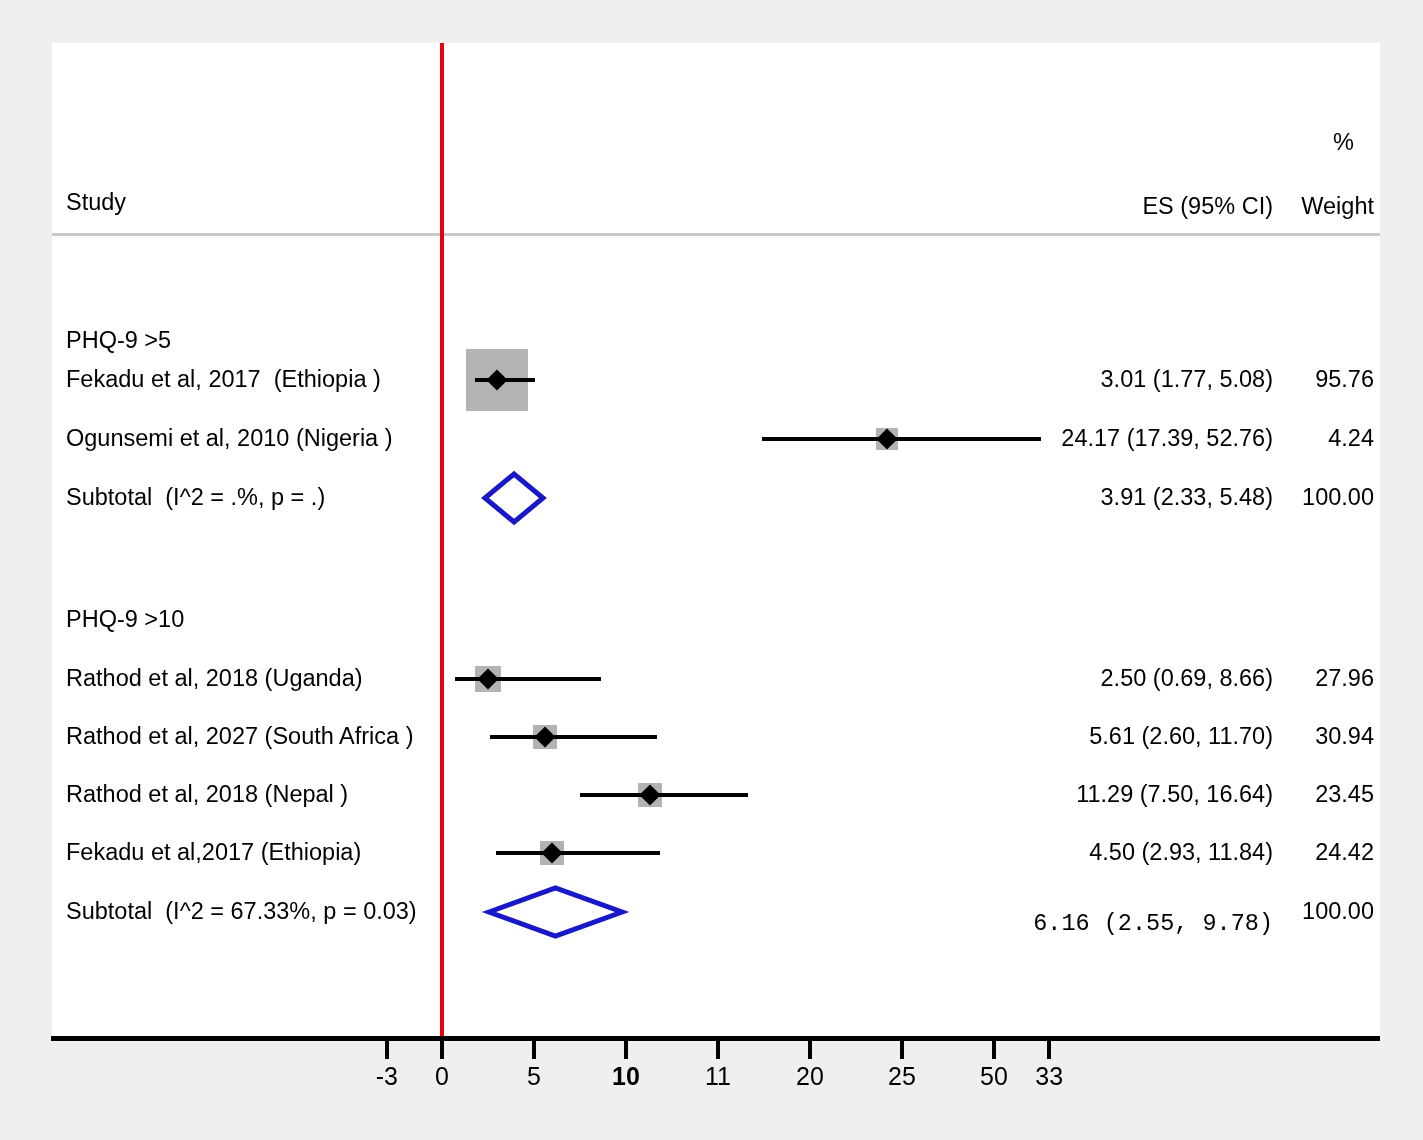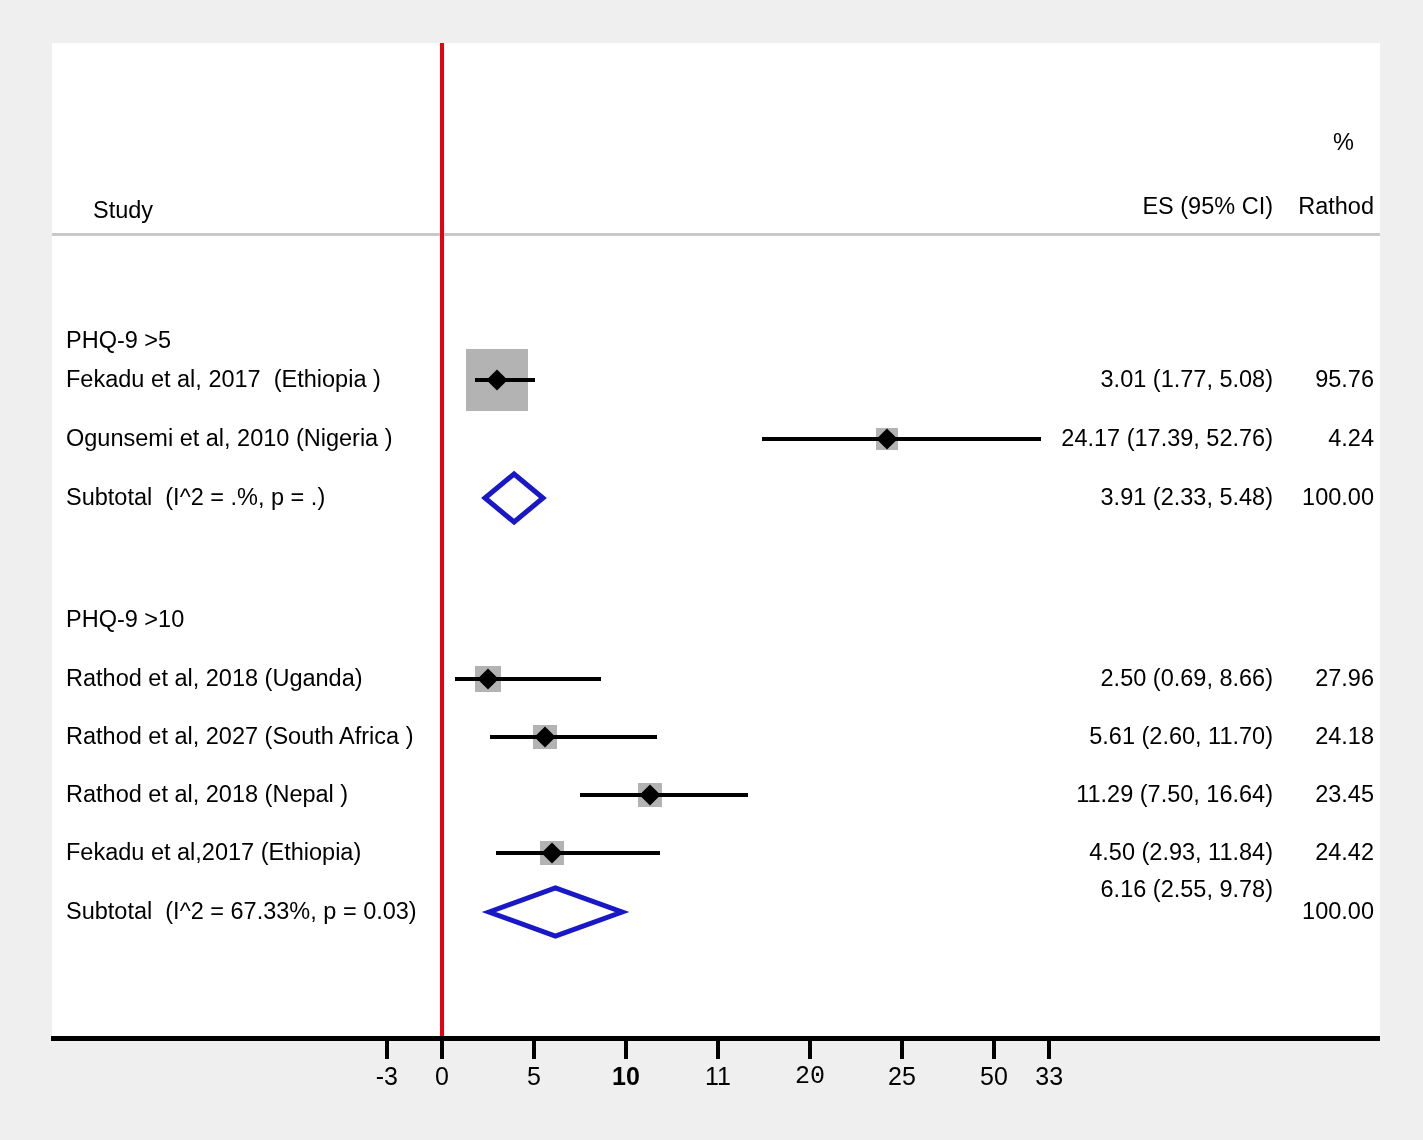--- a/index.html
+++ b/index.html
@@ -103,27 +103,27 @@
     white-space: pre;
   }
 </style>
 </head>
 <body>
 
 <div id="root">
 
   <div id="plot-area">
 
-    <div class="txt col-study" style="top:156px;margin-left:27px;">Study</div>
+    <div class="txt col-study" style="top:148px;">Study</div>
 
     <div class="txt col-es" style="top:152px;">ES (95% CI)</div>
 
     <div class="txt hdr-weight-pct" style="top:88px;">%</div>
 
-    <div class="txt col-weight" style="top:152px;">Rathod</div>
+    <div class="txt col-weight" style="top:152px;">Weight</div>
 
     <div class="header-rule"></div>
 
     <div id="null-line"></div>
 
     <div id="rows-layer">
         <div class="txt col-study" style="top: 272px; margin-top: 14px;">PHQ-9 &gt;5</div>
         <div class="txt col-study" style="top: 325px;">Fekadu et al, 2017  (Ethiopia )</div>
         <div class="txt col-es" style="top: 325px;">3.01 (1.77, 5.08)</div>
         <div class="txt col-weight" style="top: 325px;">95.76</div>
@@ -144,38 +144,38 @@
         </svg>
         <div class="txt col-study" style="top: 565px;">PHQ-9 &gt;10</div>
         <div class="txt col-study" style="top: 624px; text-align: center;">Rathod et al, 2018 (Uganda)</div>
         <div class="txt col-es" style="top: 624px;">2.50 (0.69, 8.66)</div>
         <div class="txt col-weight" style="top: 624px;">27.96</div>
         <div class="wbox" style="width: 26.5392px; height: 26.5392px; left: 422.73px; top: 622.73px;"></div>
         <div class="ci-line" style="left: 402.696px; width: 146.648px; top: 634px;"></div>
         <div class="point" style="left: 436px; top: 636px;"></div>
         <div class="txt col-study" style="top: 682px;">Rathod et al, 2027 (South Africa )</div>
         <div class="txt col-es" style="top: 682px;">5.61 (2.60, 11.70)</div>
-        <div class="txt col-weight" style="top: 682px;">24.18</div>
+        <div class="txt col-weight" style="top: 682px;">30.94</div>
         <div class="wbox" style="width: 24.5736px; height: 24.5736px; left: 480.937px; top: 681.713px;"></div>
         <div class="ci-line" style="left: 437.84px; width: 167.44px; top: 692px;"></div>
         <div class="point" style="left: 493.224px; top: 694px;"></div>
         <div class="txt col-study" style="top: 740px;">Rathod et al, 2018 (Nepal )</div>
         <div class="txt col-es" style="top: 740px;">11.29 (7.50, 16.64)</div>
         <div class="txt col-weight" style="top: 740px;">23.45</div>
         <div class="wbox" style="width: 24.194px; height: 24.194px; left: 585.639px; top: 739.903px;"></div>
         <div class="ci-line" style="left: 528px; width: 168.176px; top: 750px;"></div>
         <div class="point" style="left: 597.736px; top: 752px;"></div>
         <div class="txt col-study" style="top: 798px;">Fekadu et al,2017 (Ethiopia)</div>
         <div class="txt col-es" style="top: 798px;">4.50 (2.93, 11.84)</div>
         <div class="txt col-weight" style="top: 798px;">24.42</div>
         <div class="wbox" style="width: 24.6984px; height: 24.6984px; left: 487.683px; top: 797.651px;"></div>
         <div class="ci-line" style="left: 443.912px; width: 163.944px; top: 808px;"></div>
         <div class="point" style="left: 500.032px; top: 810px;"></div>
         <div class="txt col-study" style="top: 857px;">Subtotal  (I^2 = 67.33%, p = 0.03)</div>
-        <div class="txt col-es" style="top: 835px;">6.16 (2.55, 9.78)</div>
+        <div class="txt col-es" style="top: 869px; font-family: Liberation Mono, monospace;">6.16 (2.55, 9.78)</div>
         <div class="txt col-weight" style="top: 857px;">100.00</div>
         <svg class="dia-svg" width="141.03199999999998" height="56" style="left: 432.92px; top: 841px;">
           <polygon points="4,28 70.42399999999998,4 137.03199999999998,28 70.42399999999998,52" fill="none" stroke="#1818c8" stroke-width="5"></polygon>
         </svg>
       </div>
 
   </div>
 
   <div id="axis-line"></div>
   <div id="axis-ticks">
@@ -183,21 +183,21 @@
       <div class="tick-label" style="left: 386.8px;">-3</div>
       <div class="tick" style="left: 440px;"></div>
       <div class="tick-label" style="left: 442px;">0</div>
       <div class="tick" style="left: 532px;"></div>
       <div class="tick-label" style="left: 534px;">5</div>
       <div class="tick" style="left: 624px;"></div>
       <div class="tick-label" style="left: 626px; font-weight: bold;">10</div>
       <div class="tick" style="left: 716px;"></div>
       <div class="tick-label" style="left: 718px;">11</div>
       <div class="tick" style="left: 808px;"></div>
-      <div class="tick-label" style="left: 810px; font-family: Liberation Mono, monospace;">20</div>
+      <div class="tick-label" style="left: 810px;">20</div>
       <div class="tick" style="left: 900px;"></div>
       <div class="tick-label" style="left: 902px;">25</div>
       <div class="tick" style="left: 992px;"></div>
       <div class="tick-label" style="left: 994px;">50</div>
       <div class="tick" style="left: 1047.2px;"></div>
       <div class="tick-label" style="left: 1049.2px;">33</div>
     </div>
 
 </div>
 

